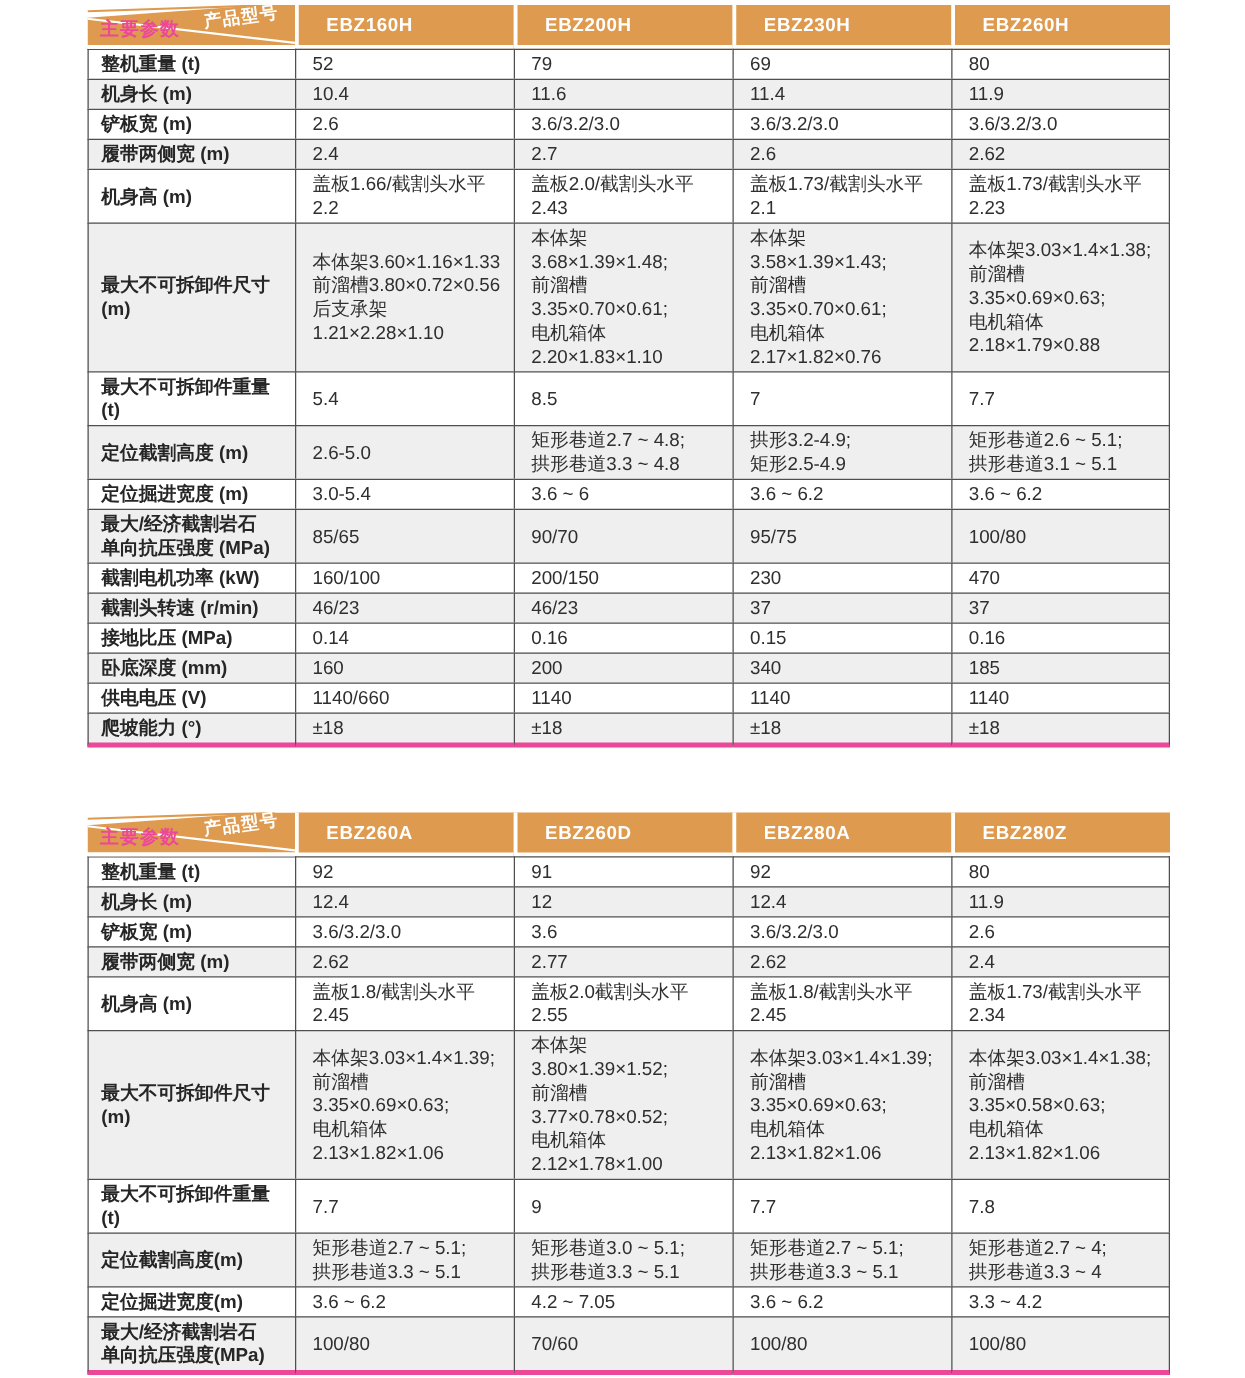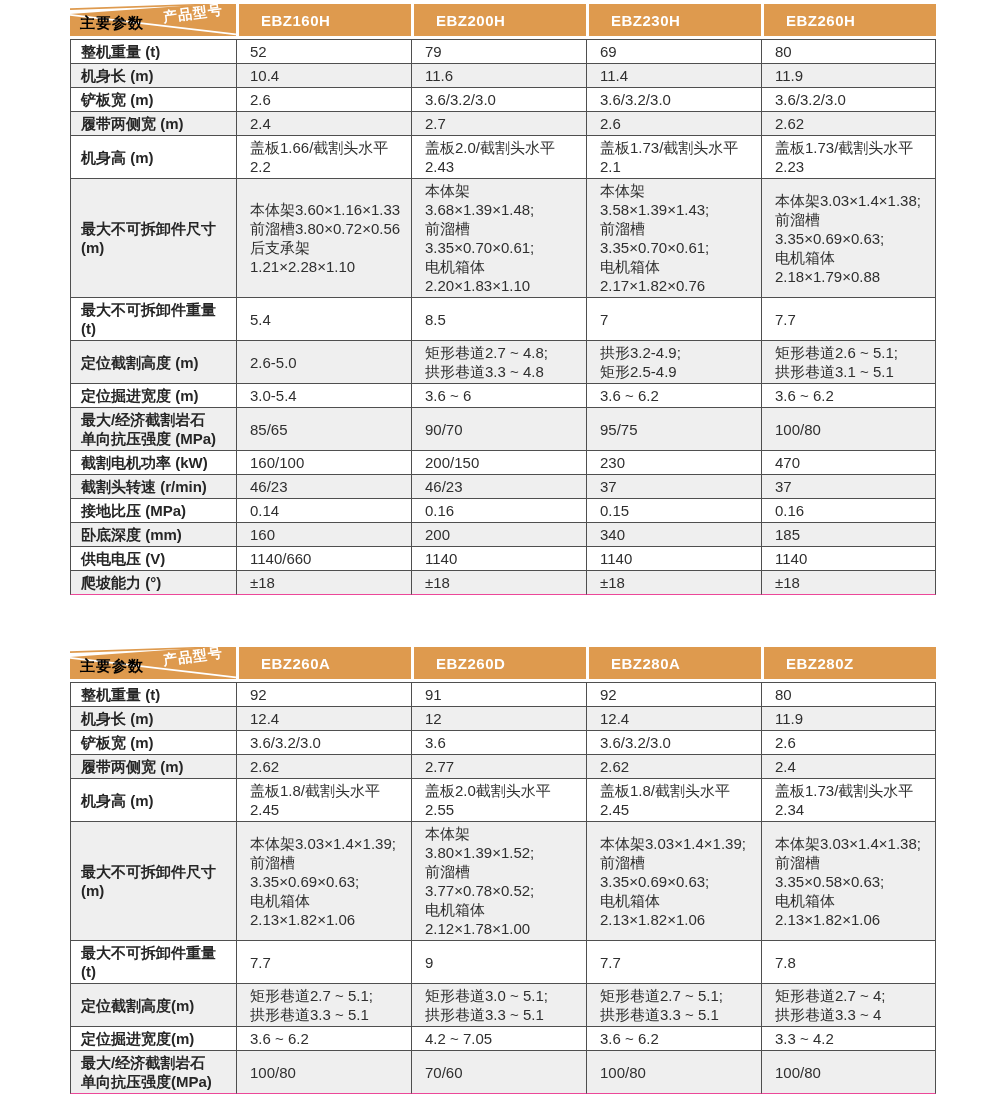--- a/index.html
+++ b/index.html
@@ -28,35 +28,35 @@
   }
   th.corner { position: relative; background: #ffffff; }
   th.corner svg { position: absolute; inset: 0; width: 100%; height: 100%; display: block; }
   .corner-top {
     position: absolute; top: 1px; right: 13px;
     color: #fff; font-size: 14px; font-weight: bold;
     transform: rotate(-7.5deg); letter-spacing: 1px;
   }
   .corner-bottom {
     position: absolute; left: 10px; bottom: 3px;
-    color: #000000; font-size: 15px; font-weight: bold; letter-spacing: 1px; text-align: right;
+    color: #ec4899; font-size: 15px; font-weight: bold; letter-spacing: 1px; text-align: right;
   }
 
   
   tbody th, tbody td {
     border-left: 1px solid #4f4f4f;
     border-top: 1px solid #4f4f4f;
     padding: 2px 10px;
     font-size: 15px; line-height: 19px;
     vertical-align: middle; text-align: left;
     white-space: pre-line;
   }
   tbody td { padding-left: 13px; }
   tbody td:last-child { border-right: 1px solid #4f4f4f; }
-  tbody tr:last-child th, tbody tr:last-child td { border-bottom: 1px solid #ec4899; margin-top: 11px; }
+  tbody tr:last-child th, tbody tr:last-child td { border-bottom: 4px solid #ec4899; margin-top: 11px; }
   tbody th.rowlabel { font-weight: bold; color: #262626; }
   tbody tr:nth-child(even) { background: #efefef; }
   tbody tr:nth-child(odd) { background: #ffffff; }
 </style>
 </head>
 <body>
 
 <div class="page">
 
   <table class="spec">

